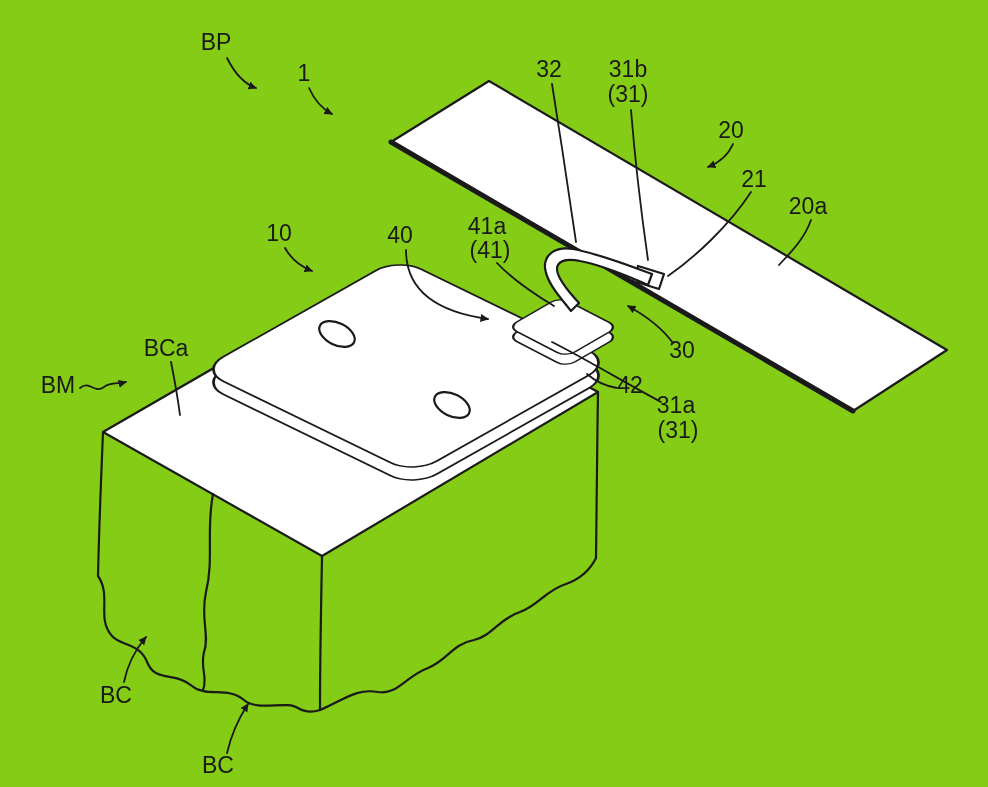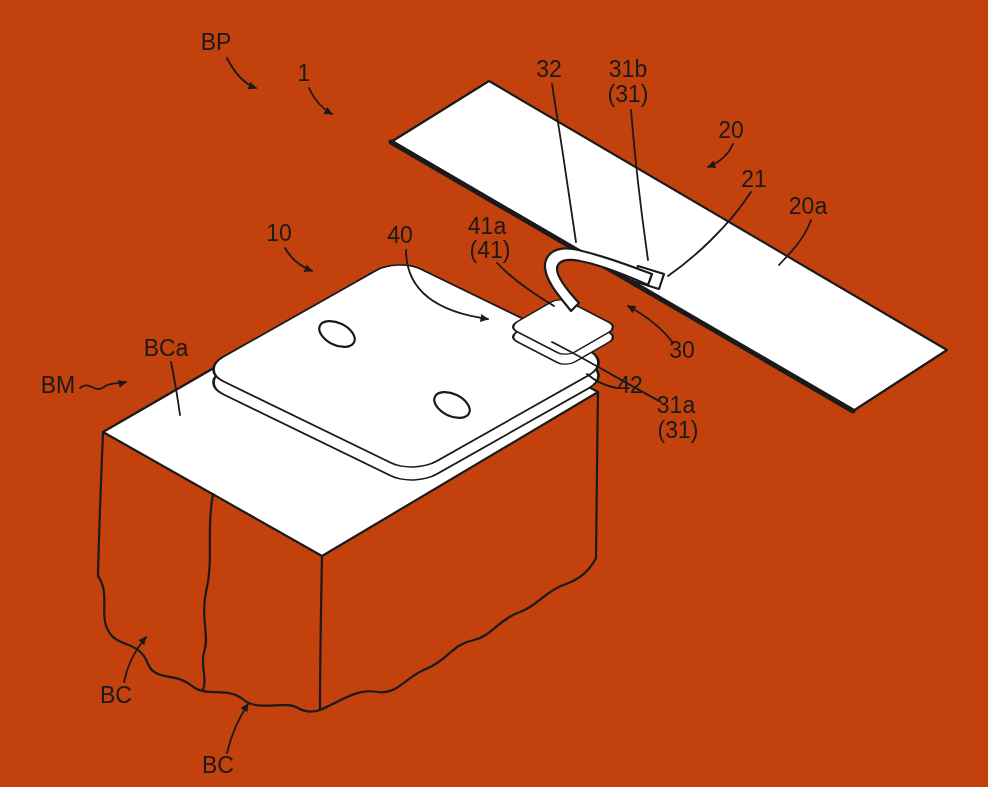--- a/index.html
+++ b/index.html
@@ -5,21 +5,21 @@
   html, body {
     margin: 0;
     padding: 0;
     background: #ffffff;
     font-family: "Liberation Sans", sans-serif;
   }
   .stage {
     position: relative;
     width: 988px;
     height: 787px;
-    background: #c2410c;
+    background: #84cc16;
     overflow: hidden;
   }
   svg { display: block; }
   .outline {
     fill: #ffffff;
     stroke: #1a1a1a;
     stroke-width: 2.2;
     stroke-linejoin: round;
     stroke-linecap: round;
   }

